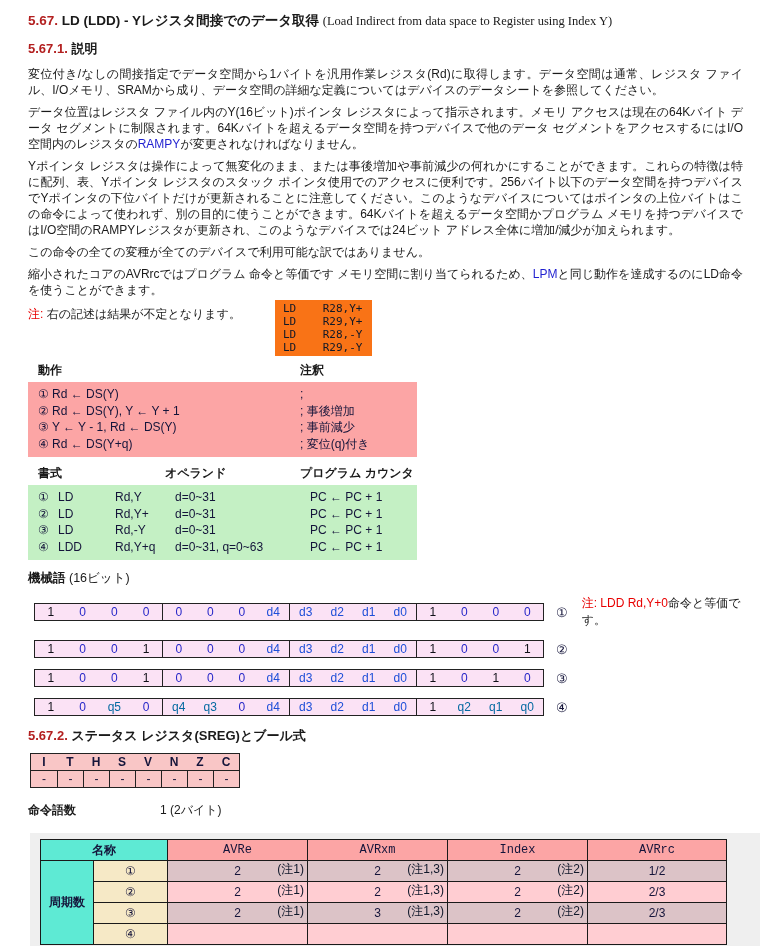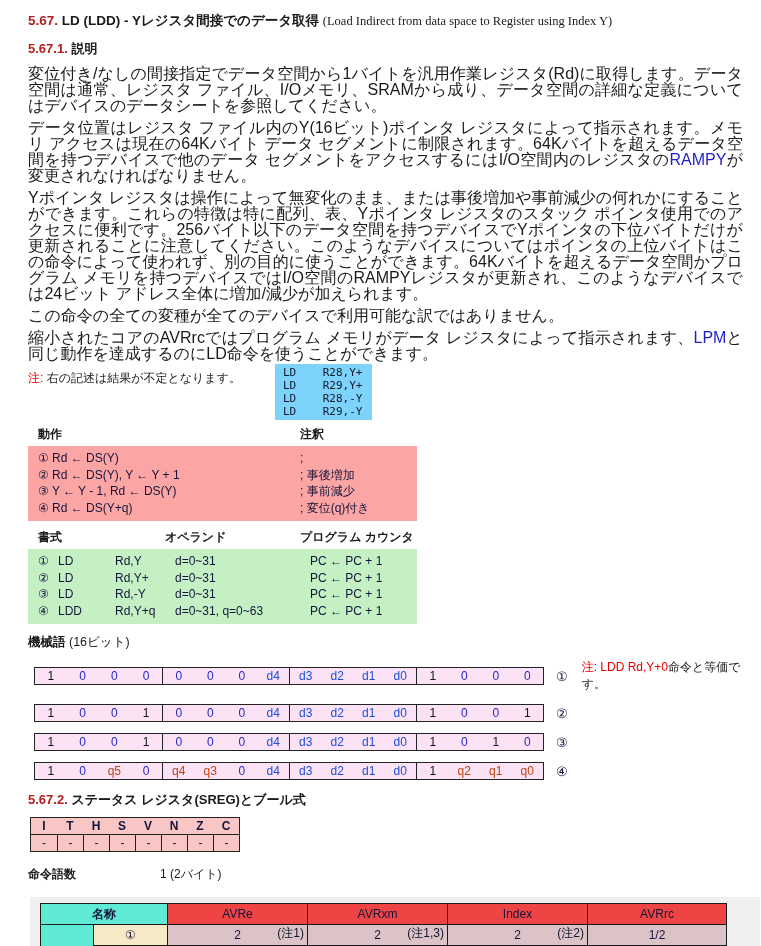--- a/index.html
+++ b/index.html
@@ -7,28 +7,28 @@
   body { width:761px; height:946px; font-family:"Liberation Sans", sans-serif; color:#1a1a1a; }
   .page { position:relative; width:761px; height:946px; padding:8px 0 0 28px; overflow:hidden; }
 
   
   .h1 { font-size:13.5px; font-weight:bold; margin:4px 0 10px; }
   .h2 { font-size:13px; font-weight:bold; margin:2px 0 8px; }
   .sec-no { color:#b32020; }
   .h1 .en { font-family:"Liberation Serif", serif; font-weight:normal; font-size:12.5px; }
 
   
-  .para { font-size:16px; line-height:16px; margin:0 0 6px; width:715px; text-align:justify; }
+  .para { font-size:12px; line-height:16px; margin:0 0 6px; width:715px; text-align:justify; }
   .link { color:#1f1fd0; cursor:pointer; }
   .red { color:#e80000; }
 
   
   .note-row { position:relative; height:58px; margin:2px 0 0; }
   .note-row .note-text { font-size:12px; }
-  .code-block { position:absolute; left:247px; top:-4px; background:#7dd3fc; padding:2px 10px 2px 8px; }
+  .code-block { position:absolute; left:247px; top:-4px; background:#f97316; padding:2px 10px 2px 8px; }
   .code-line { font-family:"DejaVu Sans Mono", monospace; font-size:11px; line-height:13px; white-space:pre; color:#101828; }
 
   
   .tbl-hdr { display:flex; font-weight:bold; font-size:12px; margin:0 0 3px; }
   .op-h1 { width:272px; padding-left:10px; }
   .fm-h1 { width:137px; padding-left:10px; }
   .fm-h2 { width:135px; }
   .optable { width:389px; background:#fca5a5; padding:4px 0 5px; margin-bottom:8px; }
   .op-row { display:flex; font-size:12px; line-height:16.5px; color:#14143a; }
   .op-c1 { width:272px; padding-left:10px; }
@@ -43,21 +43,21 @@
   .mc-heading { font-size:12.5px; margin:2px 0 8px; }
   .mc-heading b { font-weight:bold; }
   .m-row { display:flex; align-items:center; margin:0 0 11px 6px; }
   .m-word { display:flex; border:1px solid #222; background:#fbe2f5; height:18px; }
   .m-nibble { width:127px; display:flex; align-items:center; }
   .m-nibble.bl { border-left:1px solid #222; }
   .m-bit { flex:1; text-align:center; font-size:12px; line-height:16px; }
   .bit-1 { color:#101018; }
   .bit-0 { color:#2626c8; }
   .bit-d { color:#1d4ed8; }
-  .bit-q { color:#c2410c; }
+  .bit-q { color:#0369a1; }
   .m-label { margin-left:12px; font-size:13px; color:#14143a; }
   .m-note { margin-left:14px; font-size:12px; }
 
   
   .sreg { display:inline-block; border:1px solid #222; background:#f9c6c6; margin:0 0 14px 2px; }
   .sreg-row { display:flex; }
   .sreg-cell { width:26px; height:16px; text-align:center; font-size:12px; line-height:16px; font-weight:bold; color:#14143a; }
   .sreg-val { font-weight:normal; border-top:1px solid #222; border-left:1px solid #222; height:17px; line-height:17px; }
   .sreg-val:first-child { border-left:none; }
 
@@ -67,21 +67,21 @@
 
   
   .panel { width:730px; margin-left:2px; background:#efefef; padding:6px 8px 10px; min-height:208px; }
   .caption { font-size:12px; font-weight:bold; margin-bottom:5px; padding-left:2px; }
   table.cyc { border-collapse:collapse; margin-left:2px; }
   table.cyc th, table.cyc td { border:1px solid #1a1a1a; font-size:12px; height:21px; padding:0; color:#14143a; }
   .col-rh { width:53px; } .col-no { width:74px; }
   .col-a { width:140px; } .col-b { width:140px; } .col-c { width:140px; } .col-d { width:139px; }
   .tan-h { background:#5eead4; font-weight:bold; text-align:center; }
   .tan-n { background:#f6e9c6; text-align:center; font-weight:normal; }
-  .arch { background:#ef4444; text-align:center; font-weight:normal; }
+  .arch { background:#fca5a5; text-align:center; font-weight:normal;font-family:Liberation Mono, monospace; }
   tr.mauve td.dat { background:#dcc3c7; }
   tr.pink td.dat { background:#ffcdd2; }
   td.dat { position:relative; text-align:center; }
   td.dat .nt { position:absolute; right:3px; top:0; color:#0f172a; }
 </style>
 </head>
 <body>
 
 <div class="page">
 
@@ -96,21 +96,21 @@
   </div>
 
   <div class="para"><span>変位付き/なしの間接指定でデータ空間から1バイトを汎用作業レジスタ(Rd)に取得します。データ空間は通常、レジスタ ファイル、I/Oメモリ、SRAMから成り、データ空間の詳細な定義についてはデバイスのデータシートを参照してください。</span></div>
 
   <div class="para"><span>データ位置はレジスタ ファイル内のY(16ビット)ポインタ レジスタによって指示されます。メモリ アクセスは現在の64Kバイト データ セグメントに制限されます。64Kバイトを超えるデータ空間を持つデバイスで他のデータ セグメントをアクセスするにはI/O空間内のレジスタの</span><span class="link">RAMPY</span><span>が変更されなければなりません。</span></div>
 
   <div class="para"><span>Yポインタ レジスタは操作によって無変化のまま、または事後増加や事前減少の何れかにすることができます。これらの特徴は特に配列、表、Yポインタ レジスタのスタック ポインタ使用でのアクセスに便利です。256バイト以下のデータ空間を持つデバイスでYポインタの下位バイトだけが更新されることに注意してください。このようなデバイスについてはポインタの上位バイトはこの命令によって使われず、別の目的に使うことができます。64Kバイトを超えるデータ空間かプログラム メモリを持つデバイスではI/O空間のRAMPYレジスタが更新され、このようなデバイスでは24ビット アドレス全体に増加/減少が加えられます。</span></div>
 
   <div class="para"><span>この命令の全ての変種が全てのデバイスで利用可能な訳ではありません。</span></div>
 
-  <div class="para"><span>縮小されたコアのAVRrcではプログラム メモリがデータ レジスタによって指示されます、</span><span class="link">LPM</span><span>と同じ動作を達成するのにLD命令を使うことができます。</span></div>
+  <div class="para"><span>縮小されたコアのAVRrcではプログラム 命令と等価です メモリ空間に割り当てられるため、</span><span class="link">LPM</span><span>と同じ動作を達成するのにLD命令を使うことができます。</span></div>
 
   
   <div class="note-row">
     <span class="note-text"><span class="red">注:</span><span> 右の記述は結果が不定となります。</span></span>
     <div class="code-block">
         <div class="code-line">LD    R28,Y+</div>
         <div class="code-line">LD    R29,Y+</div>
         <div class="code-line">LD    R28,-Y</div>
         <div class="code-line">LD    R29,-Y</div>
       </div>

